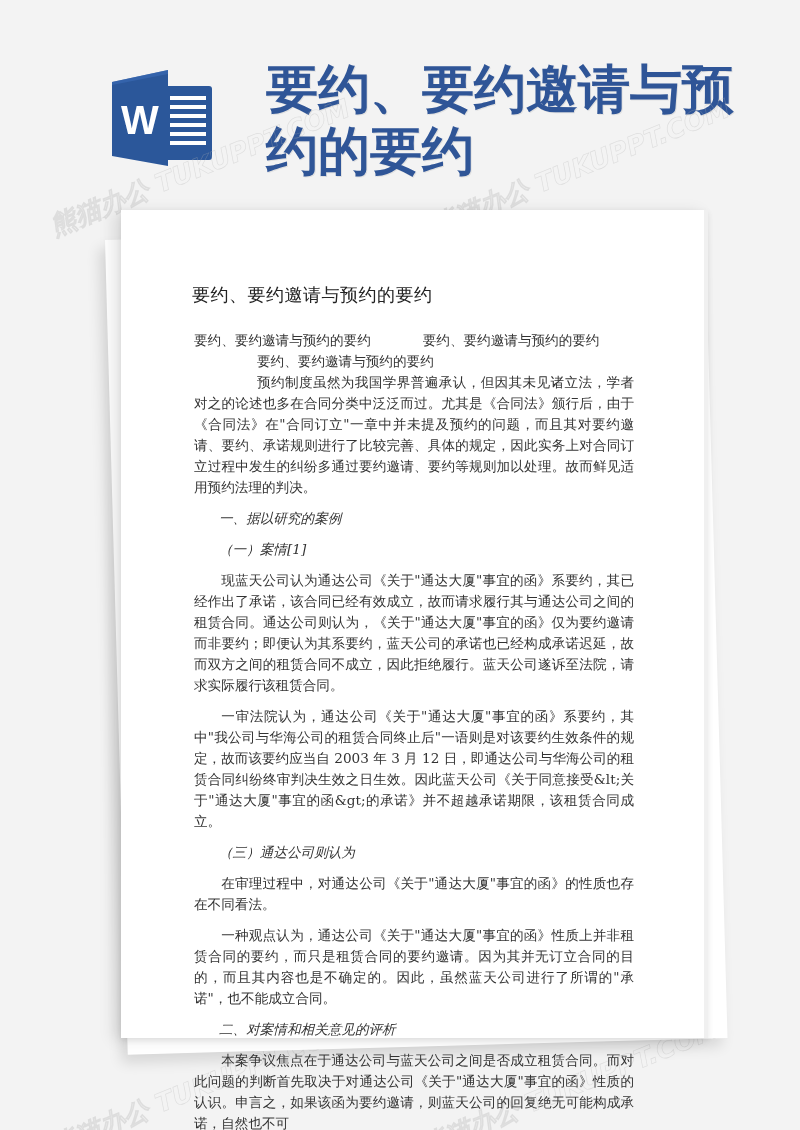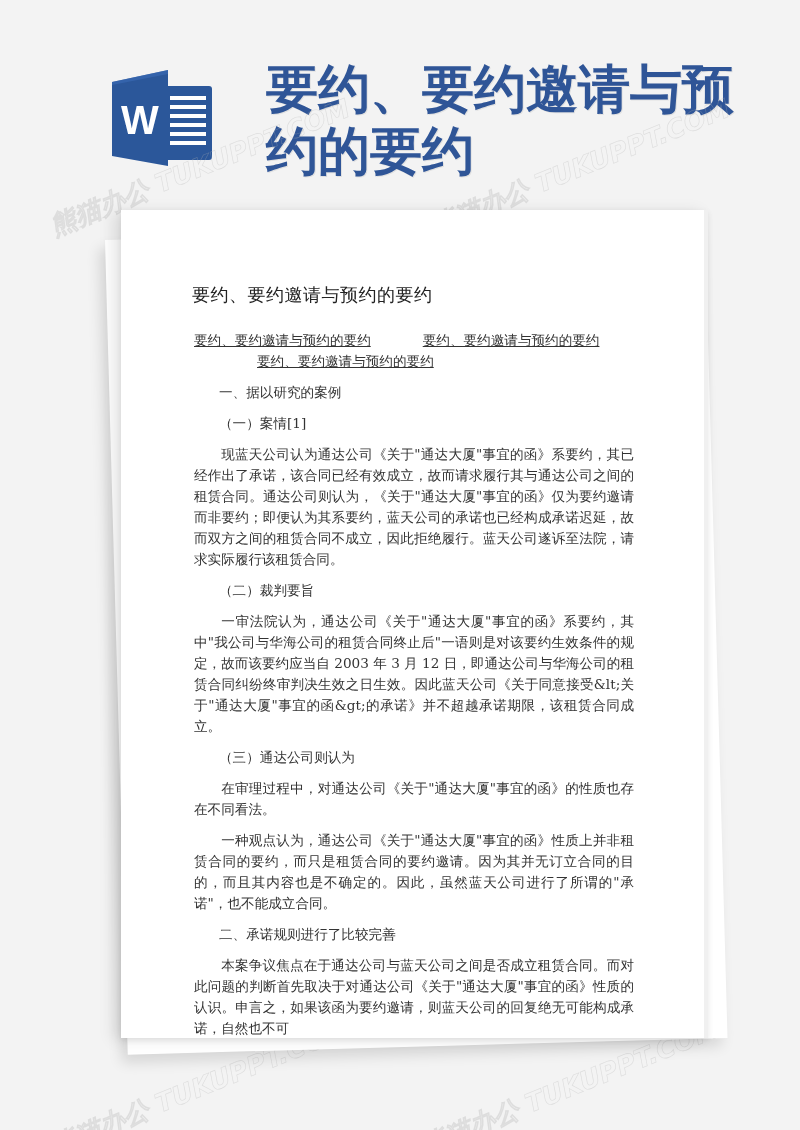--- a/index.html
+++ b/index.html
@@ -41,26 +41,26 @@
     .doc-title {
       position: absolute; left: 71px; top: 73px;
       font-family: "DejaVu Sans", "Liberation Sans", sans-serif;
       font-size: 18px; color: #222; letter-spacing: 0.5px;
     }
     .doc-body {
       position: absolute; left: 73px; top: 120px; width: 440px;
       font-size: 13.6px; line-height: 21px; color: #333;
       text-align: justify;
     }
-    .subtitle-line { white-space: nowrap; text-decoration: underline; }
+    .subtitle-line { white-space: nowrap; }
     .subtitle-line .gap { display: inline-block; width: 52px; }
     .subtitle-line2 { padding-left: 63px; }
     .para { text-indent: 2em; text-align: justify; }
     .para-first { text-indent: 63px; }
-    .heading { padding-left: 25px; margin-top: 10px; margin-bottom: 10px; }
+    .heading { padding-left: 25px; margin-top: 10px; margin-bottom: 10px; font-style: italic; }
     .para-block { margin-bottom: 10px; }
     .watermark {
       position: absolute;
       font-family: "DejaVu Sans", "Liberation Sans", sans-serif;
       font-size: 26px; font-weight: bold; font-style: italic;
       color: transparent;
       -webkit-text-stroke: 0.6px rgba(180,180,180,0.35);
       transform: rotate(-22deg);
       white-space: nowrap;
       pointer-events: none;
@@ -99,28 +99,28 @@
 <div class="page">
   <div class="doc-title">要约、要约邀请与预约的要约</div>
 
   <div class="doc-body">
     <div class="subtitle-line">
       <span>要约、要约邀请与预约的要约</span><span class="gap"></span><span>要约、要约邀请与预约的要约</span>
     </div>
     <div class="subtitle-line subtitle-line2">
       <span>要约、要约邀请与预约的要约</span>
     </div>
+    <p class="para para-first para-block">预约制度虽然为我国学界普遍承认，但因其未见诸立法，学者对之的论述也多在合同分类中泛泛而过。尤其是《合同法》颁行后，由于《合同法》在"合同订立"一章中并未提及预约的问题，而且其对要约邀请、要约、承诺规则进行了比较完善、具体的规定，因此实务上对合同订立过程中发生的纠纷多通过要约邀请、要约等规则加以处理。故而鲜见适用预约法理的判决。</p>
 
     <div class="heading">一、据以研究的案例</div>
     <div class="heading">（一）案情[1]</div>
     <p class="para para-block">现蓝天公司认为通达公司《关于"通达大厦"事宜的函》系要约，其已经作出了承诺，该合同已经有效成立，故而请求履行其与通达公司之间的租赁合同。通达公司则认为，《关于"通达大厦"事宜的函》仅为要约邀请而非要约；即便认为其系要约，蓝天公司的承诺也已经构成承诺迟延，故而双方之间的租赁合同不成立，因此拒绝履行。蓝天公司遂诉至法院，请求实际履行该租赁合同。</p>
 
-    <div class="heading">（二）裁判要旨</div>
     <p class="para para-block">一审法院认为，通达公司《关于"通达大厦"事宜的函》系要约，其中"我公司与华海公司的租赁合同终止后"一语则是对该要约生效条件的规定，故而该要约应当自 2003 年 3 月 12 日，即通达公司与华海公司的租赁合同纠纷终审判决生效之日生效。因此蓝天公司《关于同意接受&amp;lt;关于"通达大厦"事宜的函&amp;gt;的承诺》并不超越承诺期限，该租赁合同成立。</p>
 
     <div class="heading">（三）通达公司则认为</div>
     <p class="para para-block">在审理过程中，对通达公司《关于"通达大厦"事宜的函》的性质也存在不同看法。</p>
     <p class="para para-block">一种观点认为，通达公司《关于"通达大厦"事宜的函》性质上并非租赁合同的要约，而只是租赁合同的要约邀请。因为其并无订立合同的目的，而且其内容也是不确定的。因此，虽然蓝天公司进行了所谓的"承诺"，也不能成立合同。</p>
 
-    <div class="heading">二、承诺规则进行了比较完善</div>
+    <div class="heading">二、对案情和相关意见的评析</div>
     <p class="para">本案争议焦点在于通达公司与蓝天公司之间是否成立租赁合同。而对此问题的判断首先取决于对通达公司《关于"通达大厦"事宜的函》性质的认识。申言之，如果该函为要约邀请，则蓝天公司的回复绝无可能构成承诺，自然也不可</p>
   </div>
 </div>
 
 </body></html>

